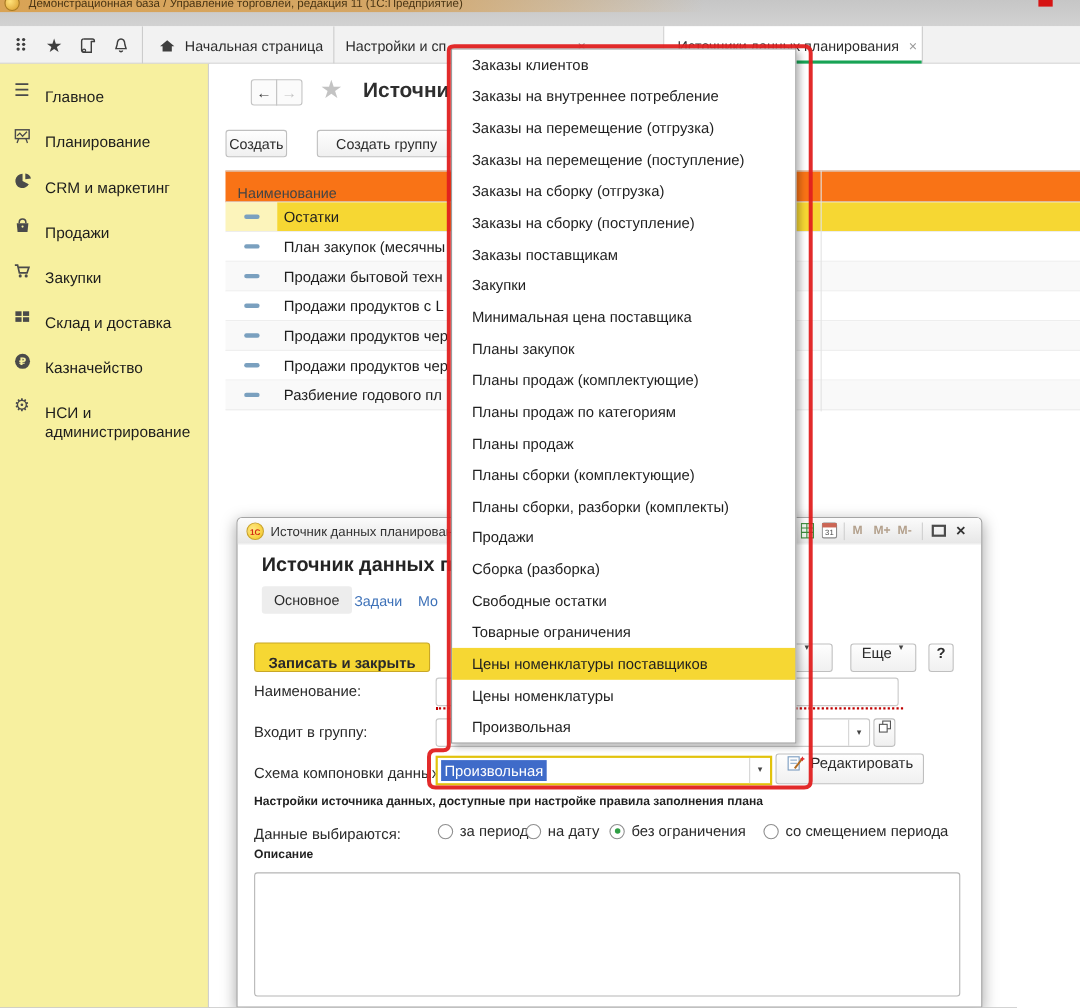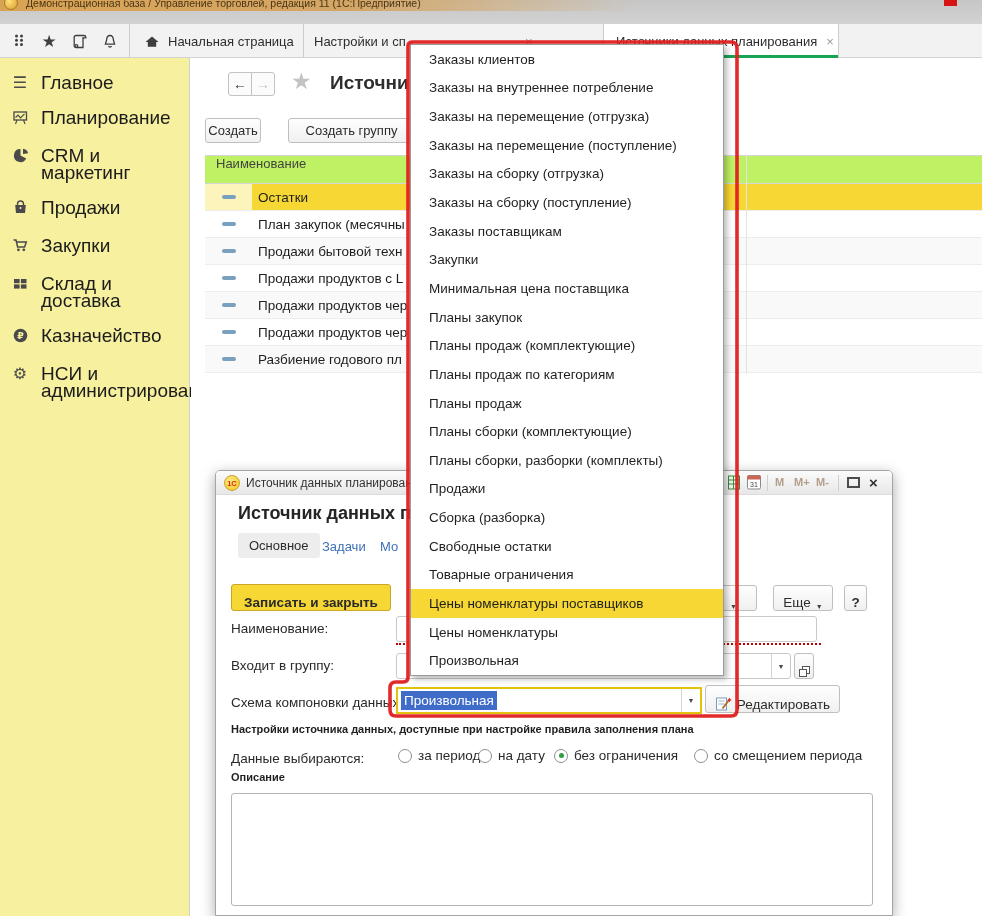--- a/index.html
+++ b/index.html
@@ -28,32 +28,32 @@
   .tab-close { color:#9a9a9a; font-size:13px; margin-left:9px; }
   .tab-active { background:#ffffff; }
   .greenline { position:absolute; left:0; bottom:0; width:100%; height:3px; background:#18a355; }
   .star-glyph { font-size:17px; color:#3f3f3f; }
 
   
   .sidebar { left:0; top:58px; width:190px; height:858px; background:#f7f09f; border-right:1px solid #d0d0d0;
     padding:16px 6px 0 8px; display:flex; flex-direction:column; gap:18px; }
   .sb-item { display:flex; align-items:flex-start; gap:9px; cursor:default; }
   .sb-ico { width:24px; min-width:24px; text-align:center; font-size:16px; color:#4a4a4a; line-height:17px; }
-  .sb-lbl { font-size:19px; color:#1c1c1c; line-height:17px; max-width:148px; }
+  .sb-lbl { font-size:14px; color:#1c1c1c; line-height:17px; max-width:148px;margin-top:6px; }
 
   
   .main { left:191px; top:58px; width:791px; height:858px; background:#fff; }
   .navbtn { position:absolute; width:24px; height:24px; border:1px solid #c3c3c3; background:#fbfbfb;
     display:flex; align-items:center; justify-content:center; font-size:14px; }
   .cmdbtn { position:absolute; height:25px; border:1px solid #bfbfbf; border-radius:3px;
     background:linear-gradient(180deg,#fefefe,#f0f0f0); display:flex; align-items:center; justify-content:center;
     font-size:13px; color:#2c2c2c; padding:0 12px; }
   .list-title { position:absolute; font-size:19px; font-weight:bold; color:#2e2e2e; white-space:nowrap; }
-  .thead { position:absolute; left:14px; top:97px; width:777px; height:29px; background:#bef264;
-    border-top:1px solid #d6d6d6; border-bottom:1px solid #d6d6d6; display:flex; align-items:flex-start;
+  .thead { position:absolute; left:14px; top:97px; width:777px; height:29px; background:#f97316;
+    border-top:1px solid #d6d6d6; border-bottom:1px solid #d6d6d6; display:flex; align-items:flex-end;
     color:#444; font-size:13px; padding-left:11px; }
   .trow { position:absolute; left:14px; width:777px; height:27px; display:flex; align-items:center;
     border-bottom:1px solid #ededed; background:#fff; }
   .trow.alt { background:#f9f9f9; }
   .ticon { width:47px; display:flex; align-items:center; justify-content:center; height:100%; }
   .dash { width:14px; height:4px; border-radius:2px; background:#7aa0bf; }
   .tname { padding-left:6px; font-size:13.5px; color:#1e1e1e; height:100%; display:flex; align-items:center; flex:1; }
   .sel .ticon { background:#fcf4bb; }
   .sel .tname { background:#f6d733; }
   .coldiv { position:absolute; width:1px; background:#e3e3e3; }
@@ -70,21 +70,21 @@
   .mem-btn { position:absolute; top:5px; font-size:11px; font-weight:bold; color:#b3a08c; }
   .tbsep { position:absolute; top:4px; width:1px; height:16px; background:#cfcfcf; }
   .maxbox { position:absolute; width:13px; height:11px; border:2px solid #4b4b4b; background:transparent; }
   .dlg-close { position:absolute; font-size:15px; font-weight:bold; color:#333; }
   .dlg-heading { position:absolute; left:22px; top:32px; font-size:18px; font-weight:bold; color:#242424; white-space:nowrap; }
   .dtab-active { position:absolute; background:#ededed; border-radius:3px; padding:5px 11px; font-size:13px; color:#2c2c2c; }
   .dtab-link { position:absolute; font-size:13px; color:#3d71b8; white-space:nowrap; }
   .goldbtn { position:absolute; height:27px; background:#f6d733; border:1px solid #c8a727; border-radius:3px;
     display:flex; align-items:flex-end; justify-content:center; font-size:13.5px; font-weight:bold; color:#2a2a2a; padding:0 12px; }
   .dlgbtn { position:absolute; height:26px; border:1px solid #bfbfbf; border-radius:3px;
-    background:linear-gradient(180deg,#fefefe,#f0f0f0); display:flex; align-items:flex-end; justify-content:center;
+    background:linear-gradient(180deg,#fefefe,#f0f0f0); display:flex; align-items:flex-start; justify-content:center;
     font-size:13.5px; color:#2c2c2c; gap:5px; }
   .caret { font-size:7px; color:#444; }
   .flabel { position:absolute; font-size:13.5px; color:#2a2a2a; white-space:nowrap; }
   .finput { position:absolute; height:26px; border:1px solid #c9c9c9; border-radius:3px; background:#fff; }
   .reddots { position:absolute; height:0; border-bottom:2px dotted #c00000; }
   .in-caretzone { position:absolute; right:0; top:0; width:19px; height:100%; border-left:1px solid #d4d4d4;
     display:flex; align-items:center; justify-content:center; }
   .combo { position:absolute; height:27px; border:2px solid #e2c20c; background:#fff; display:flex; align-items:center; }
   .combo-sel { background:#3f6bc9; color:#fff; font-size:13.5px; padding:2px 3px; margin-left:3px; white-space:nowrap; }
   .sect-title { position:absolute; font-size:11px; font-weight:bold; color:#1f1f1f; white-space:nowrap; }

